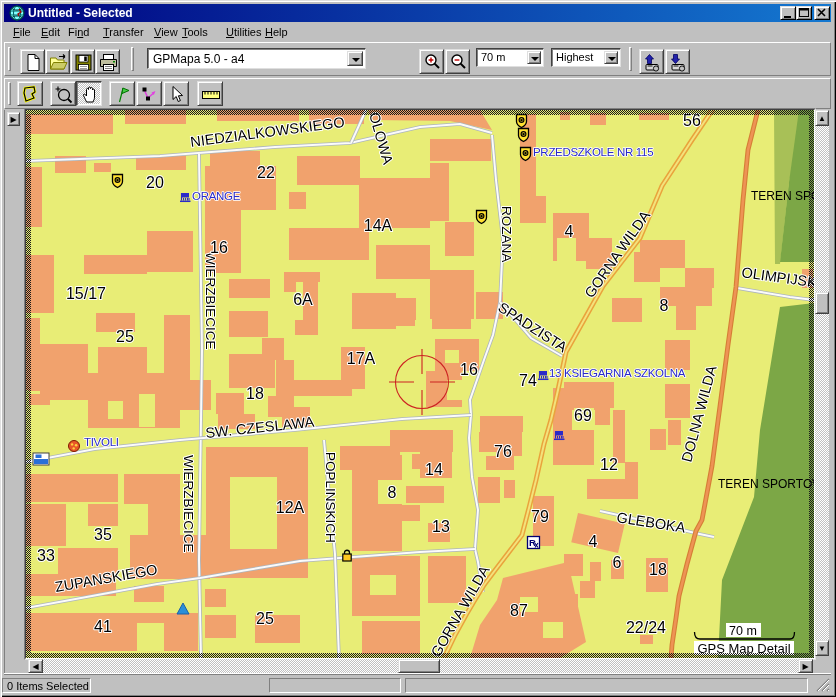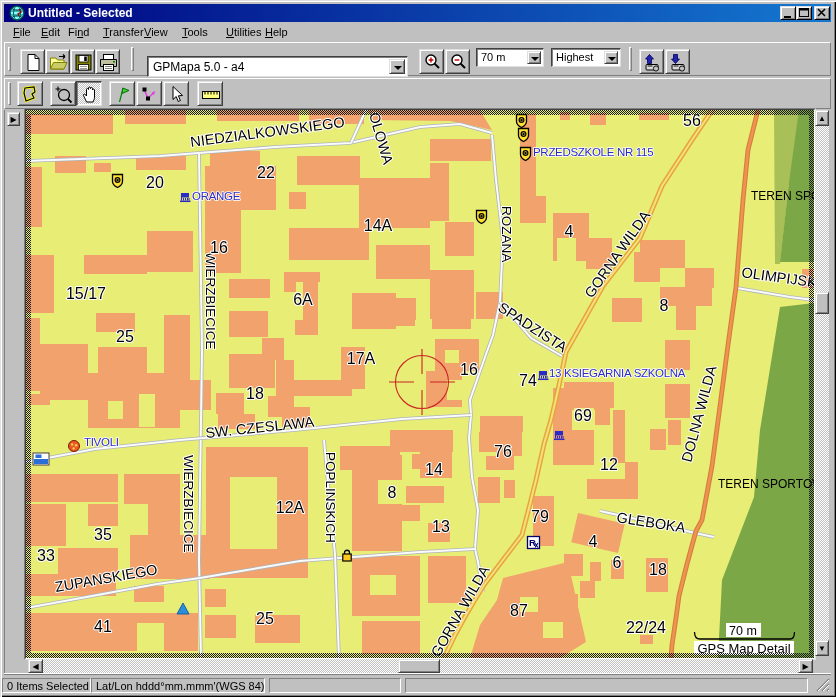--- a/index.html
+++ b/index.html
@@ -67,21 +67,21 @@
  <div class="tbtn" style="left:810px"><svg width="14" height="12">
         <path d="M3 2 L10 9 M10 2 L3 9" stroke="#000" stroke-width="1.6"></path>
       </svg></div>
 </div>
 
 <div class="menu">
  <span style="left:9px"><u>F</u>ile</span>
  <span style="left:37px"><u>E</u>dit</span>
  <span style="left:64px">Fi<u>n</u>d</span>
  <span style="left:99px"><u>T</u>ransfer</span>
- <span style="left:140px"><u>V</u>iew</span>
+ <span style="left:150px"><u>V</u>iew</span>
  <span style="left:178px"><u>T</u>ools</span>
  <span style="left:222px"><u>U</u>tilities</span>
  <span style="left:261px"><u>H</u>elp</span>
 </div>
 
 <div class="toolrow raised" style="left:4px;top:42px;width:827px;height:34px"></div>
 <div class="grip" style="left:8px;top:47px;height:24px"></div>
 <div class="grip" style="left:131px;top:47px;height:24px"></div>
 <div class="grip" style="left:629px;top:47px;height:24px"></div>
 <div class="btn" style="left:20px;top:49px">
@@ -108,21 +108,21 @@
   </div>
 <div class="btn" style="left:95px;top:49px">
     <svg width="19" height="19" viewBox="0 0 19 19">
  <rect x="4.5" y="1.5" width="10" height="5" fill="#fff" stroke="#000" stroke-width="1"></rect>
  <path d="M1.5 6.5 H17.5 V13.5 H14.5 V11.5 H4.5 V13.5 H1.5 Z" fill="#c0c0a0" stroke="#000" stroke-width="1"></path>
  <rect x="4.5" y="11.5" width="10" height="6" fill="#fff" stroke="#000" stroke-width="1"></rect>
  <path d="M6 13.5 H13 M6 15.5 H13" stroke="#808080" stroke-width="1"></path>
  <rect x="14" y="8" width="2" height="1.5" fill="#008000"></rect>
     </svg>
   </div>
-<div class="combo" style="left:147px;top:56px;width:261px;height:21px">
+<div class="combo" style="left:147px;top:48px;width:219px;height:21px">
  <span style="position:absolute;left:5px;top:3px">GPMapa 5.0 - a4</span>
  <div class="cdrop">
       <div class="arrow-down"></div>
     </div>
 </div>
 <div class="btn" style="left:419px;top:49px">
     <svg width="19" height="19" viewBox="0 0 19 19">
  <circle cx="8" cy="7" r="5" fill="#fff" stroke="#000" stroke-width="1.4"></circle>
  <path d="M11.6 10.6 L16 15" stroke="#000" stroke-width="2"></path>
  <path d="M8 4.6 V9.4 M5.6 7 H10.4" stroke="#c00000" stroke-width="1.4"></path>
@@ -532,20 +532,19 @@
 <div class="sbtn" style="left:28px;top:659px;width:15px;height:14px">
     <div class="gl">◀</div>
   </div>
 <div class="sbtn" style="left:798px;top:659px;width:15px;height:14px">
     <div class="gl">▶</div>
   </div>
 <div class="thumb" style="left:398px;top:659px;width:42px;height:14px"></div>
 
 <div class="statusbar">
  <div class="spanel" style="left:-2px;width:89px">0 Items Selected</div>
- <div class="spanel" style="left:87px;width:174px">Lat/Lon hddd°mm.mmm'(WGS 84)</div>
  <div class="spanel" style="left:265px;width:132px"></div>
  <div class="spanel" style="left:401px;width:403px"></div>
  <svg class="abs" style="right:1px;bottom:1px" width="14" height="14">
   <path d="M13 1 L1 13 M13 6 L6 13 M13 11 L11 13" stroke="#808080" stroke-width="1.4"></path>
   <path d="M13 2 L2 13 M13 7 L7 13 M13 12 L12 13" stroke="#fff" stroke-width="1"></path>
  </svg>
 </div>
 
 </body></html>

